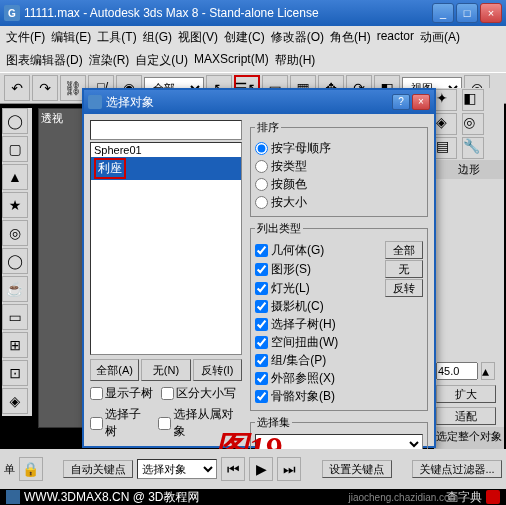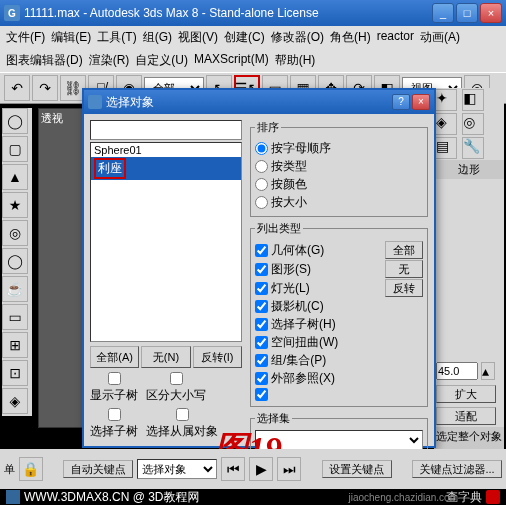--- a/index.html
+++ b/index.html
@@ -43,21 +43,21 @@
 .namebox { height: 20px; border: 1px inset #888; background: #fff; margin-bottom: 2px; }
 .listbox { flex: 1; border: 1px inset #888; background: #fff; overflow: auto; }
 .listitem { padding: 1px 3px; font-size: 11px; }
 .listitem.sel { background: #1b5fb8; color: #fff; }
 .listitem .hl { border: 2px solid #c00; padding: 0 2px; display: inline-block; background: #1b5fb8; }
 .fignum { color: #c00; font-family: cursive; font-size: 34px; font-style: italic; font-weight: bold; position: absolute; left: 130px; top: 336px; }
 
 .dlgleftbtns { display: flex; gap: 2px; margin-top: 4px; }
 .dlgleftbtns button { flex: 1; height: 22px; background: #d8d8d8; border: 1px outset #aaa; font-size: 11px; cursor: pointer; }
 .chkrow { display: flex; gap: 8px; margin-top: 4px; }
-.chkrow label { font-size: 11px; display: flex; align-items: center; gap: 2px; flex-direction: column; }
+.chkrow label { font-size: 11px; display: flex; align-items: center; gap: 2px; }
 
 .dlgright { flex: 1; padding-left: 8px; display: flex; flex-direction: column; }
 .fset { border: 1px solid #888; padding: 4px; margin-bottom: 4px; }
 .fset legend { font-size: 11px; padding: 0 2px; }
 .radio-row { display: flex; align-items: center; gap: 3px; font-size: 11px; margin: 1px 0; }
 .chk-row { display: flex; align-items: center; gap: 3px; font-size: 11px; margin: 1px 0; }
 .sidebtn { width: 38px; height: 18px; background: #d8d8d8; border: 1px outset #aaa; font-size: 11px; cursor: pointer; margin-left: auto; }
 .combo2 { width: 100%; height: 20px; background: #fff; border: 1px inset #888; }
 .actbtns { display: flex; gap: 6px; margin-top: 6px; justify-content: center; }
 .actbtns button { width: 56px; height: 24px; background: #d8d8d8; border: 1px outset #aaa; font-size: 12px; cursor: pointer; }
@@ -257,20 +257,21 @@
         <div class="chk-row">
             <input type="checkbox" checked="" style="">
             <span>组/集合(P)</span>
           </div>
         <div class="chk-row">
             <input type="checkbox" checked="" style="">
             <span>外部参照(X)</span>
           </div>
         <div class="chk-row">
             <input type="checkbox" checked="" style="">
+            <span>骨骼对象(B)</span>
           </div>
       </fieldset>
       <fieldset class="fset">
         <legend>选择集</legend>
         <select class="combo2"><option></option></select>
       </fieldset>
       <div class="actbtns">
         <button class="primary">选择</button>
         <button>取消</button>
       </div>

